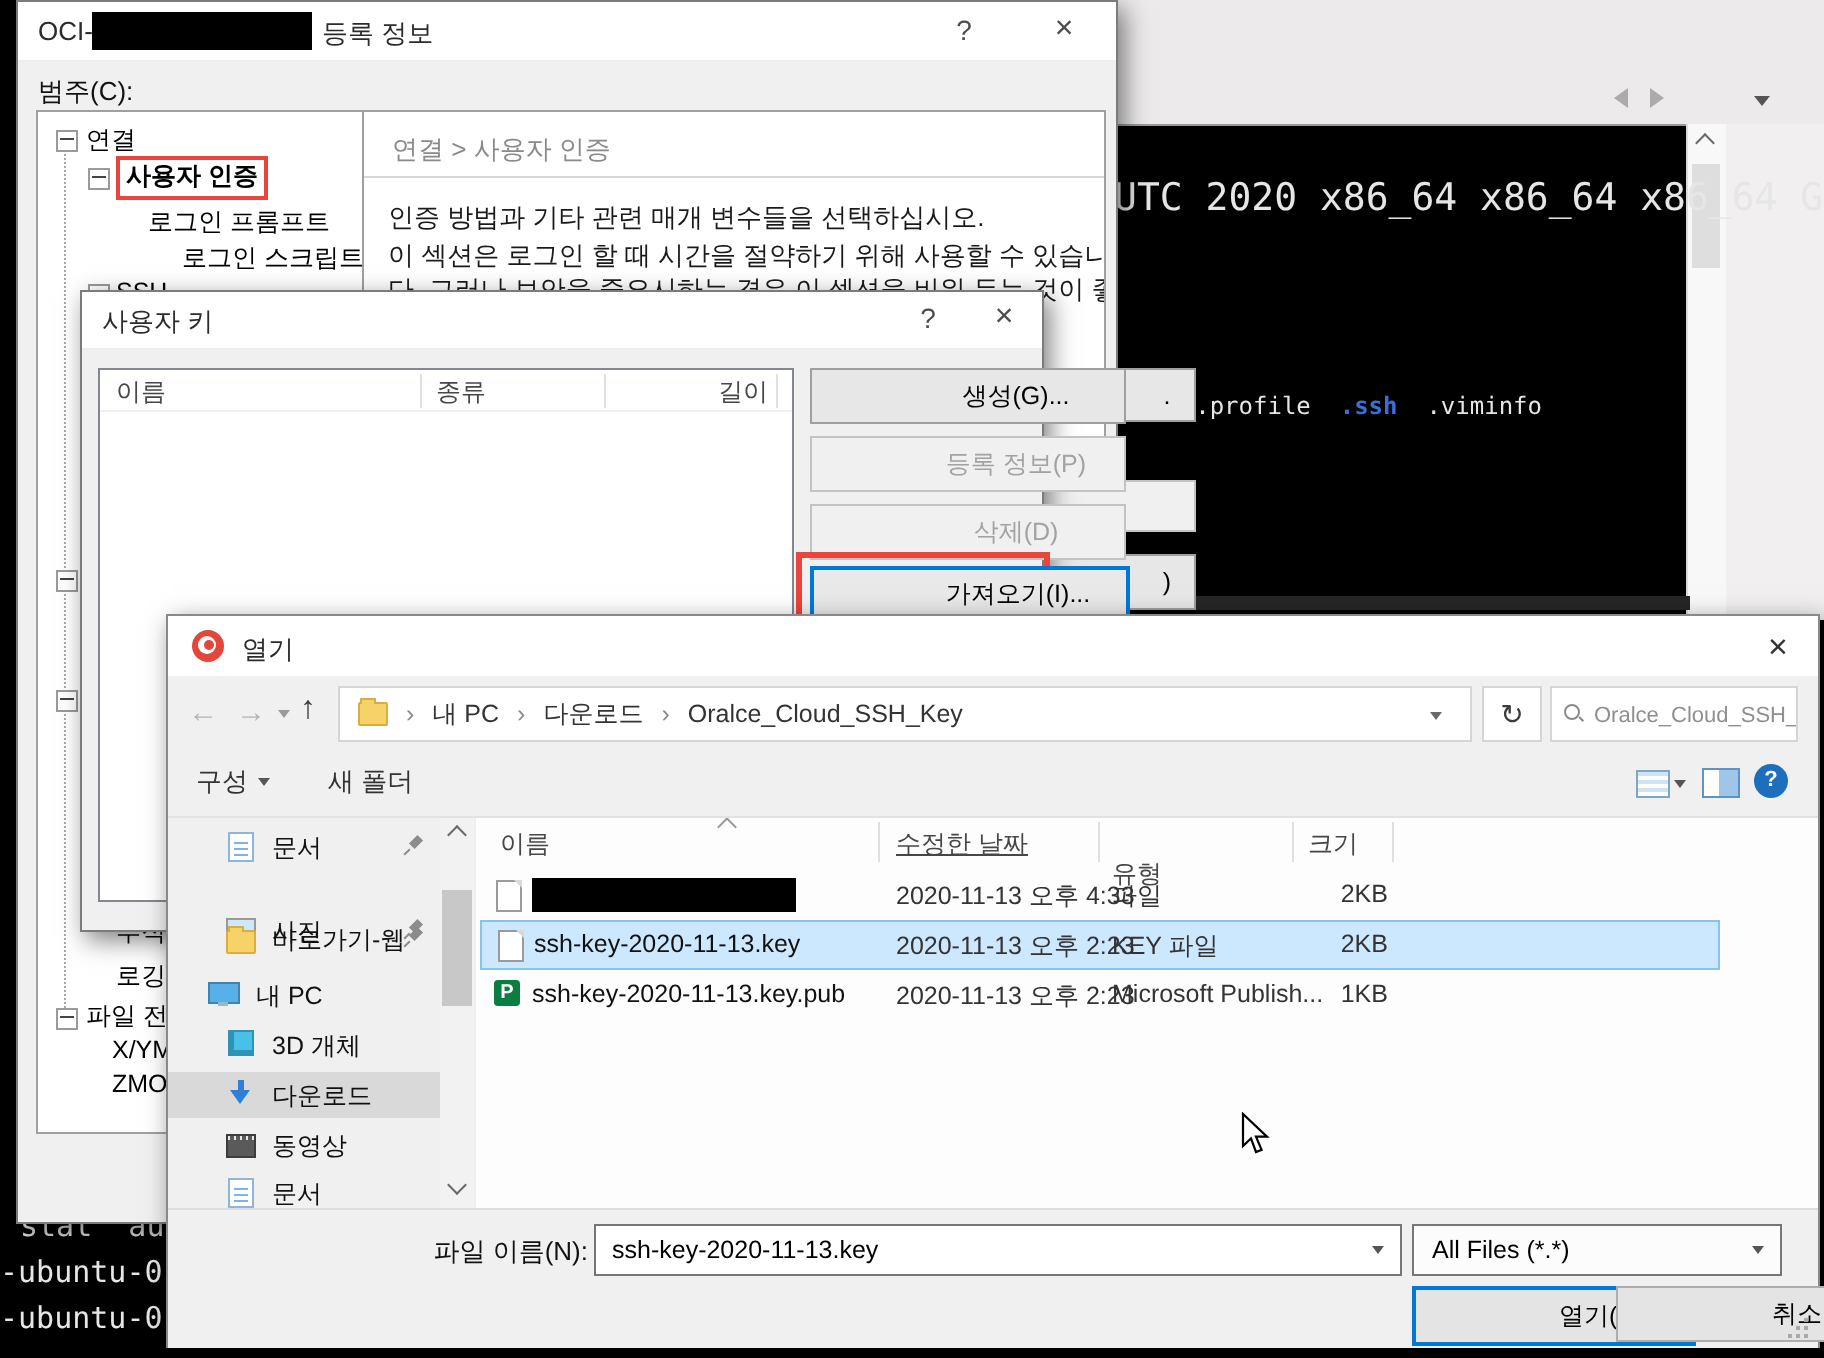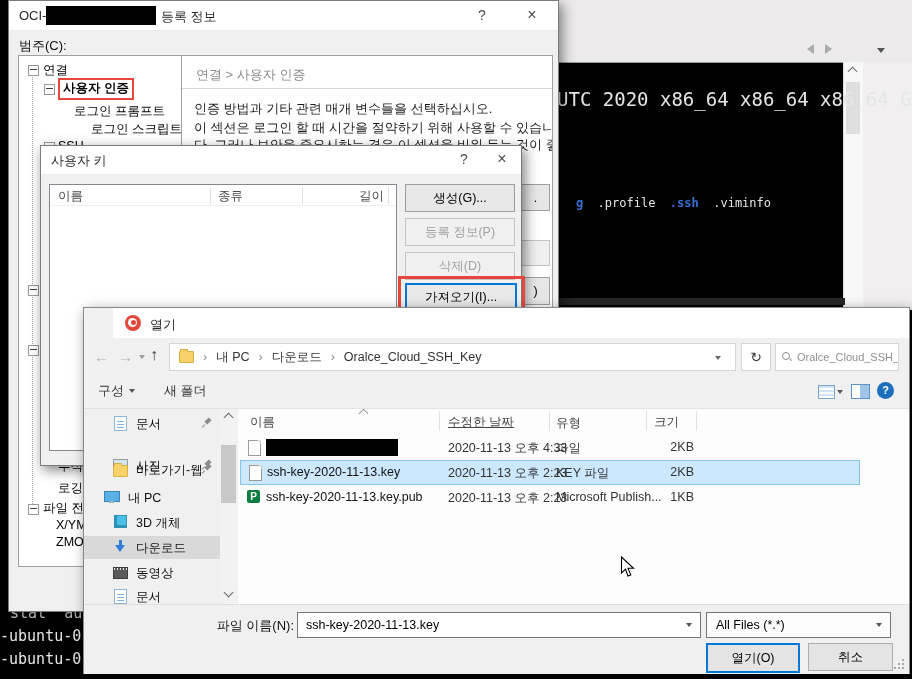--- a/index.html
+++ b/index.html
@@ -11,21 +11,21 @@
   .dlg{position:absolute;background:#f0f0f0;border:1px solid #7b7b7b;box-shadow:3px 4px 12px rgba(0,0,0,.5);}
   .tbar{position:absolute;left:0;top:0;right:0;background:#fff;border-bottom:1px solid #ededed;}
   .tbtn{position:absolute;color:#4d4d4d;font-size:14px;text-align:center;width:22px;cursor:default;}
   
   .exp{position:absolute;width:9px;height:9px;border:1px solid #9a9a9a;background:#fff;}
   .exp::after{content:"";position:absolute;left:1px;right:1px;top:3px;height:1px;background:#444;}
   .titem{position:absolute;font-size:12.5px;color:#000;white-space:nowrap;}
   .dotv{position:absolute;width:0;border-left:1px dotted #a8a8a8;}
   
   .btn{position:absolute;background:#e7e7e7;border:1px solid #9f9f9f;font-size:12.5px;color:#000;
-       display:flex;align-items:center;justify-content:center;white-space:nowrap;}
+       display:flex;align-items:center;justify-content:center;white-space:nowrap;padding-left:48px;}
   .btn.dis{background:#f0f0f0;border-color:#c3c3c3;color:#a2a2a2;}
   
   .tri-d{width:0;height:0;border-left:4px solid transparent;border-right:4px solid transparent;border-top:5px solid #555;}
   .tri-d.sm{border-left-width:3px;border-right-width:3px;border-top-width:4px;}
   .chev{width:6px;height:6px;border-left:1.5px solid #6a6a6a;border-top:1.5px solid #6a6a6a;display:inline-block;}
   .chev.up{transform:rotate(45deg);}
   .chev.down{transform:rotate(225deg);}
   
   .ic-page{position:absolute;width:11px;height:14px;background:#fff;border:1px solid #9a9a9a;}
   .ic-page::after{content:"";position:absolute;right:-1px;top:-1px;border-left:4px solid transparent;border-top:4px solid #d9d9d9;}
@@ -157,21 +157,21 @@
 
     <div class="btn" style="left:364px;top:38px;width:108px;height:26px;">생성(G)...</div>
     <div class="btn dis" style="left:364px;top:72px;width:108px;height:26px;">등록 정보(P)</div>
     <div class="btn dis" style="left:364px;top:106px;width:108px;height:26px;">삭제(D)</div>
 
     <div class="abs" style="left:357px;top:130px;width:121px;height:36px;border:3px solid #e8453c;"></div>
     <div class="btn" style="left:364px;top:137px;width:108px;height:24px;border:2px solid #0078d7;background:#e9e9e9;">가져오기(I)...</div>
   </div>
 
   <div class="dlg" style="left:83px;top:307px;width:825px;height:365px;border-color:#898989;z-index:4;">
-    <div class="tbar" style="height:30px;border-bottom:none;margin-left:29px;">
+    <div class="tbar" style="height:30px;border-bottom:none;">
       <div class="swirl" style="left:12px;top:7px;"></div>
       <span class="abs" style="left:37px;top:8px;color:#2b2b2b;">열기</span>
       <span class="tbtn" style="left:794px;top:6px;font-size:17px;color:#333;">×</span>
     </div>
 
     <span class="abs" style="left:10px;top:40px;font-size:15px;color:#b3b3b3;">←</span>
     <span class="abs" style="left:34px;top:40px;font-size:15px;color:#b3b3b3;">→</span>
     <div class="abs tri-d sm" style="left:55px;top:47px;border-top-color:#9a9a9a;"></div>
     <span class="abs" style="left:66px;top:38px;font-size:16px;color:#3c3c3c;">↑</span>
 
@@ -253,21 +253,21 @@
       <div class="abs" style="left:1px;top:36px;width:15px;height:58px;background:#c8c8c8;"></div>
       <span class="chev down" style="position:absolute;left:5px;top:180px;"></span>
     </div>
 
     <div class="abs" style="left:154px;top:101px;width:671px;height:195px;background:#fdfdfd;overflow:hidden;">
       <span class="hdrcell" style="left:12px;top:5px;">이름</span>
       <span class="chev up" style="position:absolute;left:122px;top:1px;border-color:#9a9a9a;"></span>
       <div class="colsep" style="left:201px;top:2px;height:20px;"></div>
       <span class="hdrcell" style="left:210px;top:5px;text-decoration:underline;">수정한 날짜</span>
       <div class="colsep" style="left:311px;top:2px;height:20px;"></div>
-      <span class="hdrcell" style="left:318px;top:6px;">유형</span>
+      <span class="hdrcell" style="left:318px;top:20px;">유형</span>
       <div class="colsep" style="left:408px;top:2px;height:20px;"></div>
       <span class="hdrcell" style="left:416px;top:5px;">크기</span>
       <div class="colsep" style="left:458px;top:2px;height:20px;"></div>
 
       <div class="abs" style="left:2px;top:26px;width:620px;height:25px;">
         <span class="ic-page" style="left:8px;top:5px;"></span>
         <div class="redact" style="left:26px;top:4px;width:132px;height:17px;"></div>
         <span class="cell" style="left:208px;top:5px;">2020-11-13 오후 4:33</span>
         <span class="cell" style="left:316px;top:5px;">파일</span>
         <span class="cell" style="left:404px;top:5px;width:50px;text-align:right;">2KB</span>

